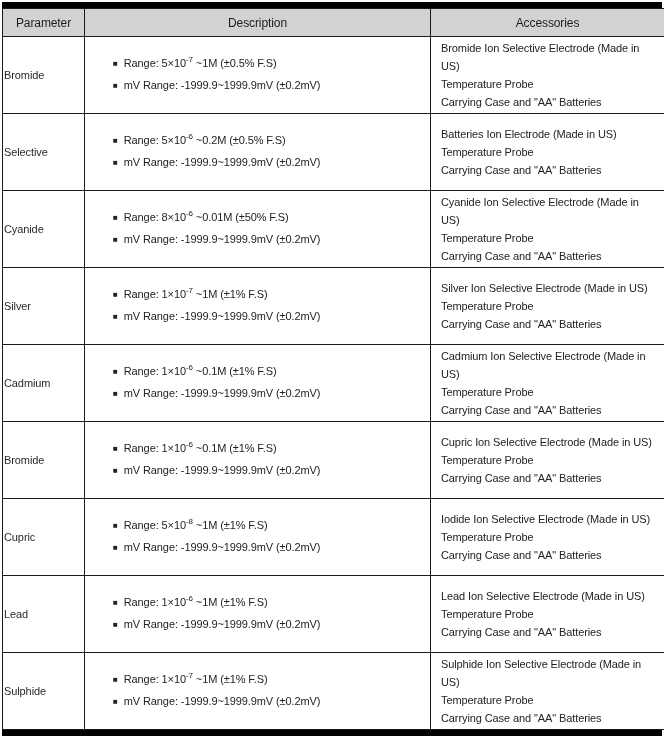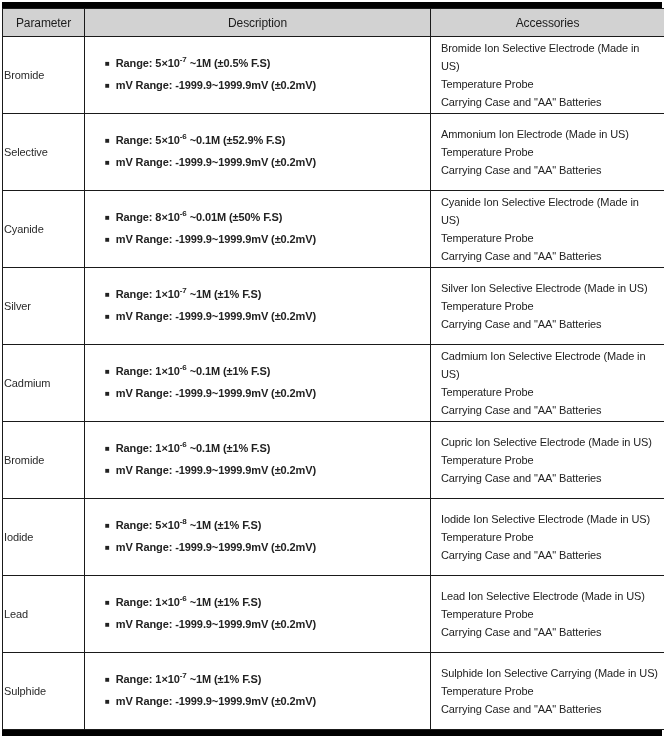--- a/index.html
+++ b/index.html
@@ -42,23 +42,22 @@
     height: 77px;
     vertical-align: middle;
     font-size: 11px;
     letter-spacing: -0.1px;
   }
   td.param {
     text-align: left;
     color: #2a2a2a;
   }
   td.desc {
-    padding-left: 20px;
+    padding-left: 28px;
     padding-right: 6px;
-    font-weight: bold;
   }
   td.desc .line {
     line-height: 20px;
     white-space: nowrap;
   }
   td.desc .bullet {
     font-size: 8px;
     margin-right: 6px;
     position: relative;
     top: -1px;
@@ -104,25 +103,25 @@
           <td class="acc">
             <div class="acc-line">Bromide Ion Selective Electrode (Made in US)</div>
             <div class="acc-line">Temperature Probe</div>
             <div class="acc-line">Carrying Case and "AA" Batteries</div>
           </td>
         </tr>
 
         <tr>
           <td class="param">Selective</td>
           <td class="desc">
-            <div class="line"><span class="bullet">■</span><span>Range: 5×10</span><sup>-6</sup><span> ~0.1M (±52.9% F.S)</span></div>
-            <div class="line"><span class="bullet">■</span><span>mV Range: -1999.9~1999.9mV (±0.2mV)</span></div>
-          </td>
-          <td class="acc">
-            <div class="acc-line">Ammonium Ion Electrode (Made in US)</div>
+            <div class="line"><span class="bullet">■</span><span>Range: 5×10</span><sup>-6</sup><span> ~0.2M (±0.5% F.S)</span></div>
+            <div class="line"><span class="bullet">■</span><span>mV Range: -1999.9~1999.9mV (±0.2mV)</span></div>
+          </td>
+          <td class="acc">
+            <div class="acc-line">Batteries Ion Electrode (Made in US)</div>
             <div class="acc-line">Temperature Probe</div>
             <div class="acc-line">Carrying Case and "AA" Batteries</div>
           </td>
         </tr>
 
         <tr>
           <td class="param">Cyanide</td>
           <td class="desc">
             <div class="line"><span class="bullet">■</span><span>Range: 8×10</span><sup>-6</sup><span> ~0.01M (±50% F.S)</span></div>
             <div class="line"><span class="bullet">■</span><span>mV Range: -1999.9~1999.9mV (±0.2mV)</span></div>
@@ -167,21 +166,21 @@
             <div class="line"><span class="bullet">■</span><span>mV Range: -1999.9~1999.9mV (±0.2mV)</span></div>
           </td>
           <td class="acc">
             <div class="acc-line">Cupric Ion Selective Electrode (Made in US)</div>
             <div class="acc-line">Temperature Probe</div>
             <div class="acc-line">Carrying Case and "AA" Batteries</div>
           </td>
         </tr>
 
         <tr>
-          <td class="param">Iodide</td>
+          <td class="param">Cupric</td>
           <td class="desc">
             <div class="line"><span class="bullet">■</span><span>Range: 5×10</span><sup>-8</sup><span> ~1M (±1% F.S)</span></div>
             <div class="line"><span class="bullet">■</span><span>mV Range: -1999.9~1999.9mV (±0.2mV)</span></div>
           </td>
           <td class="acc">
             <div class="acc-line">Iodide Ion Selective Electrode (Made in US)</div>
             <div class="acc-line">Temperature Probe</div>
             <div class="acc-line">Carrying Case and "AA" Batteries</div>
           </td>
         </tr>
@@ -199,21 +198,21 @@
           </td>
         </tr>
 
         <tr>
           <td class="param">Sulphide</td>
           <td class="desc">
             <div class="line"><span class="bullet">■</span><span>Range: 1×10</span><sup>-7</sup><span> ~1M (±1% F.S)</span></div>
             <div class="line"><span class="bullet">■</span><span>mV Range: -1999.9~1999.9mV (±0.2mV)</span></div>
           </td>
           <td class="acc">
-            <div class="acc-line">Sulphide Ion Selective Carrying (Made in US)</div>
+            <div class="acc-line">Sulphide Ion Selective Electrode (Made in US)</div>
             <div class="acc-line">Temperature Probe</div>
             <div class="acc-line">Carrying Case and "AA" Batteries</div>
           </td>
         </tr>
 
       </tbody>
     </table>
   </div>
 </div>
 

